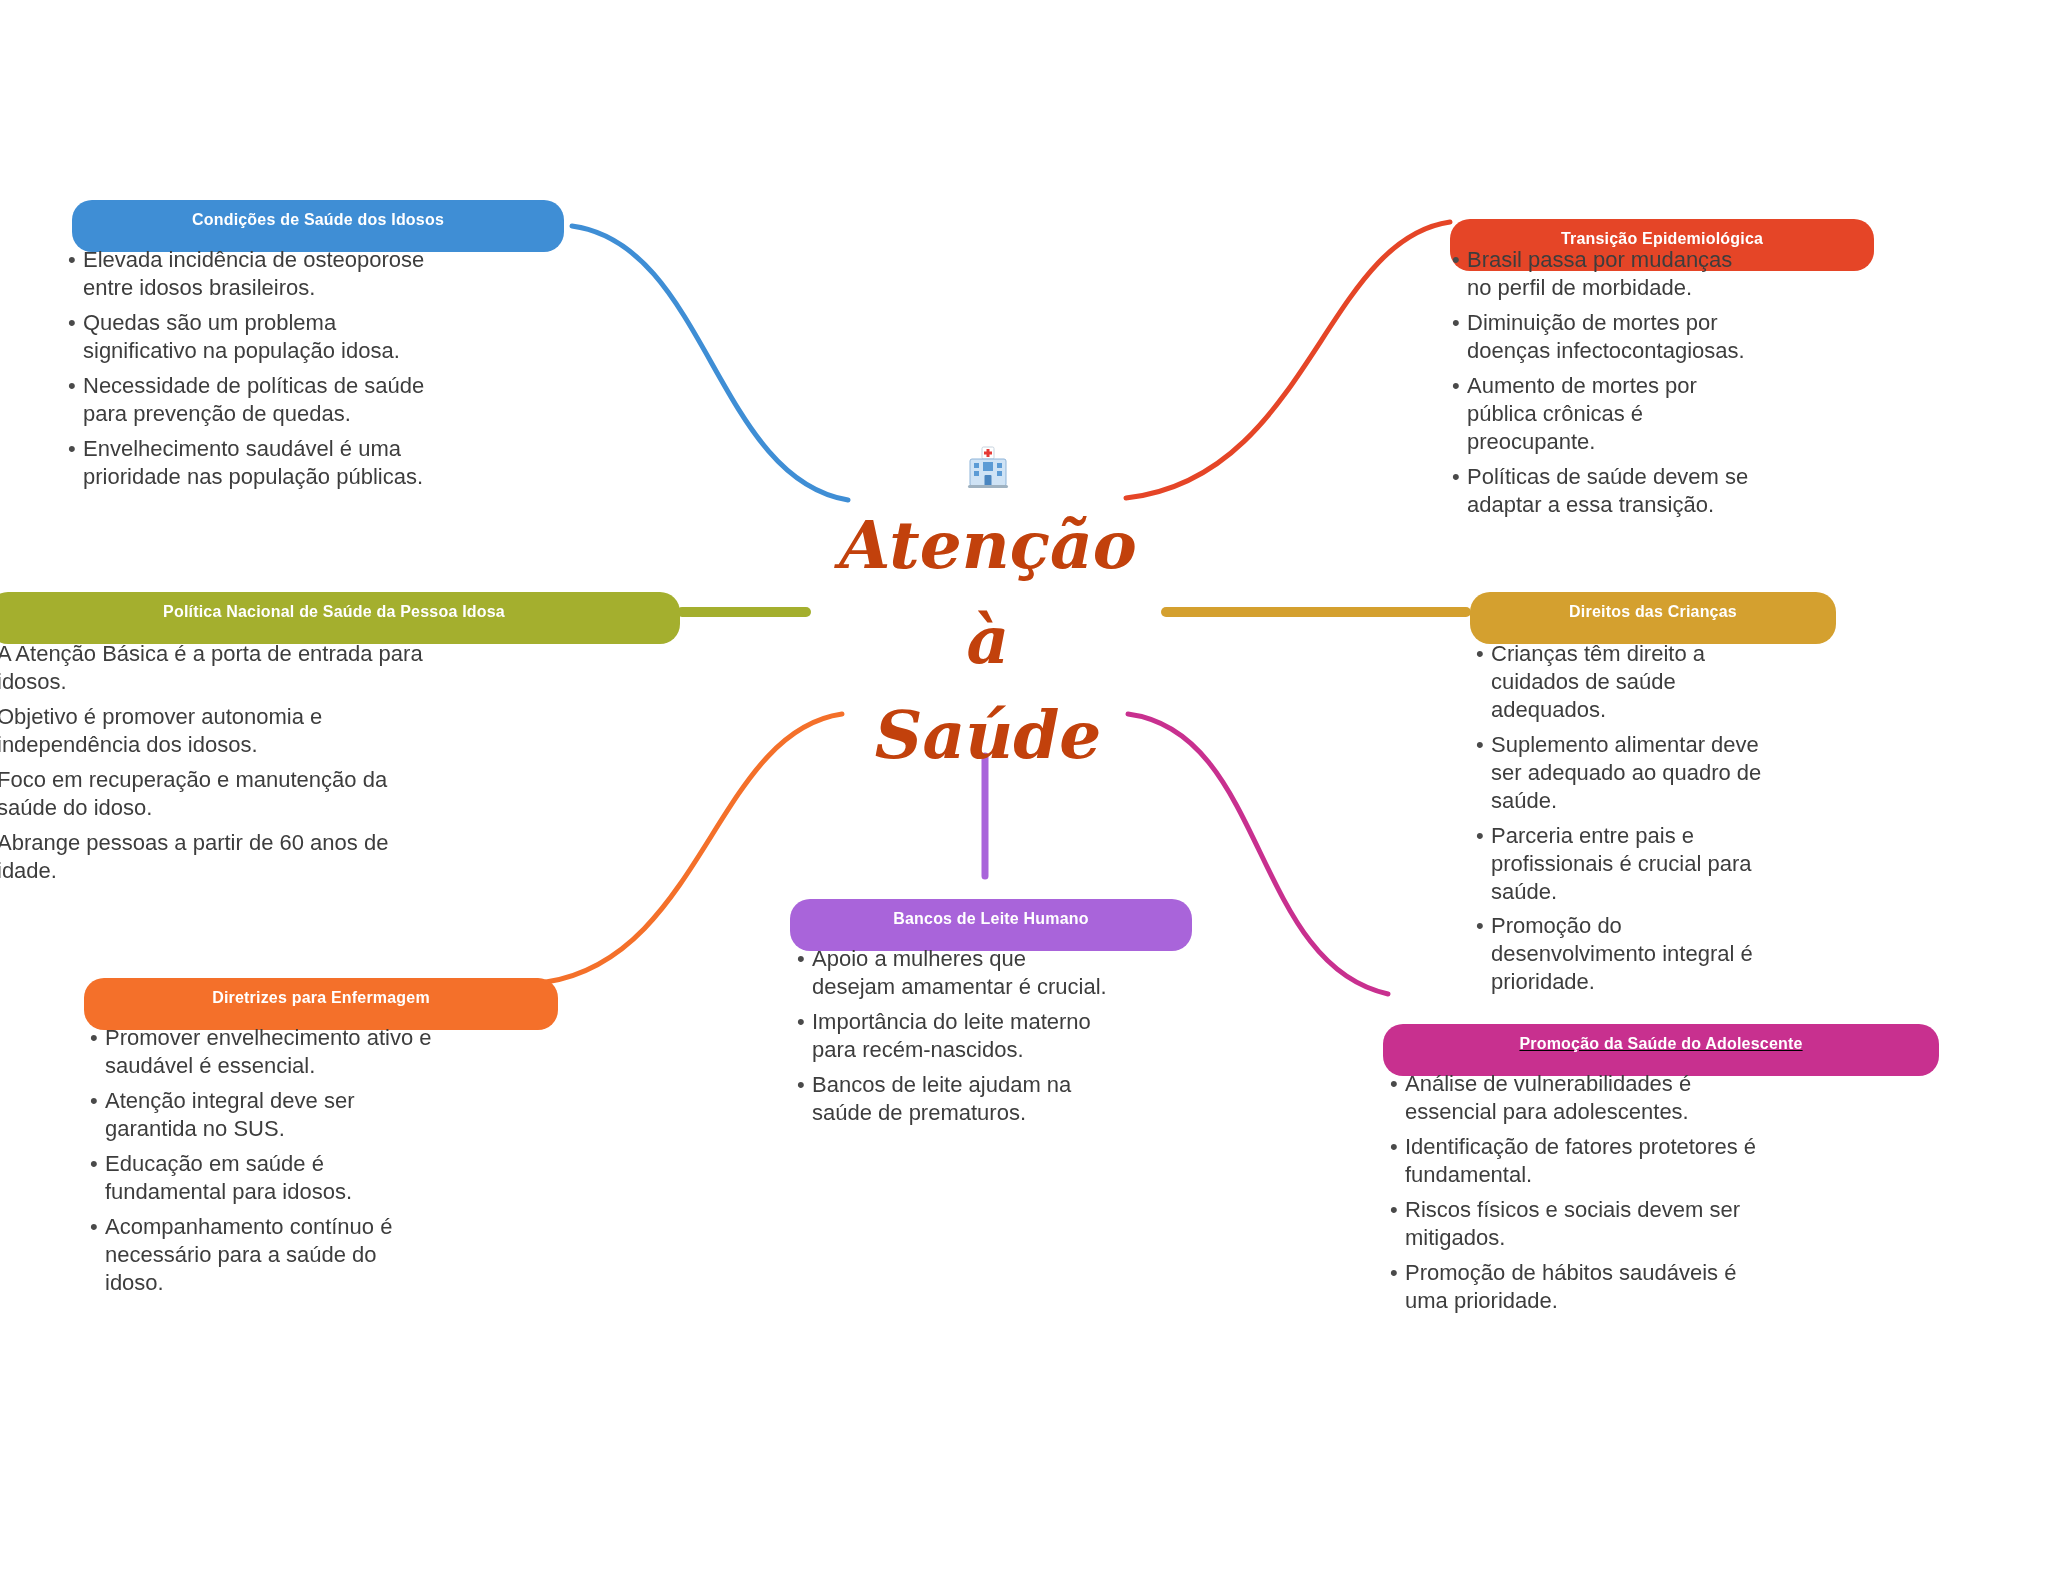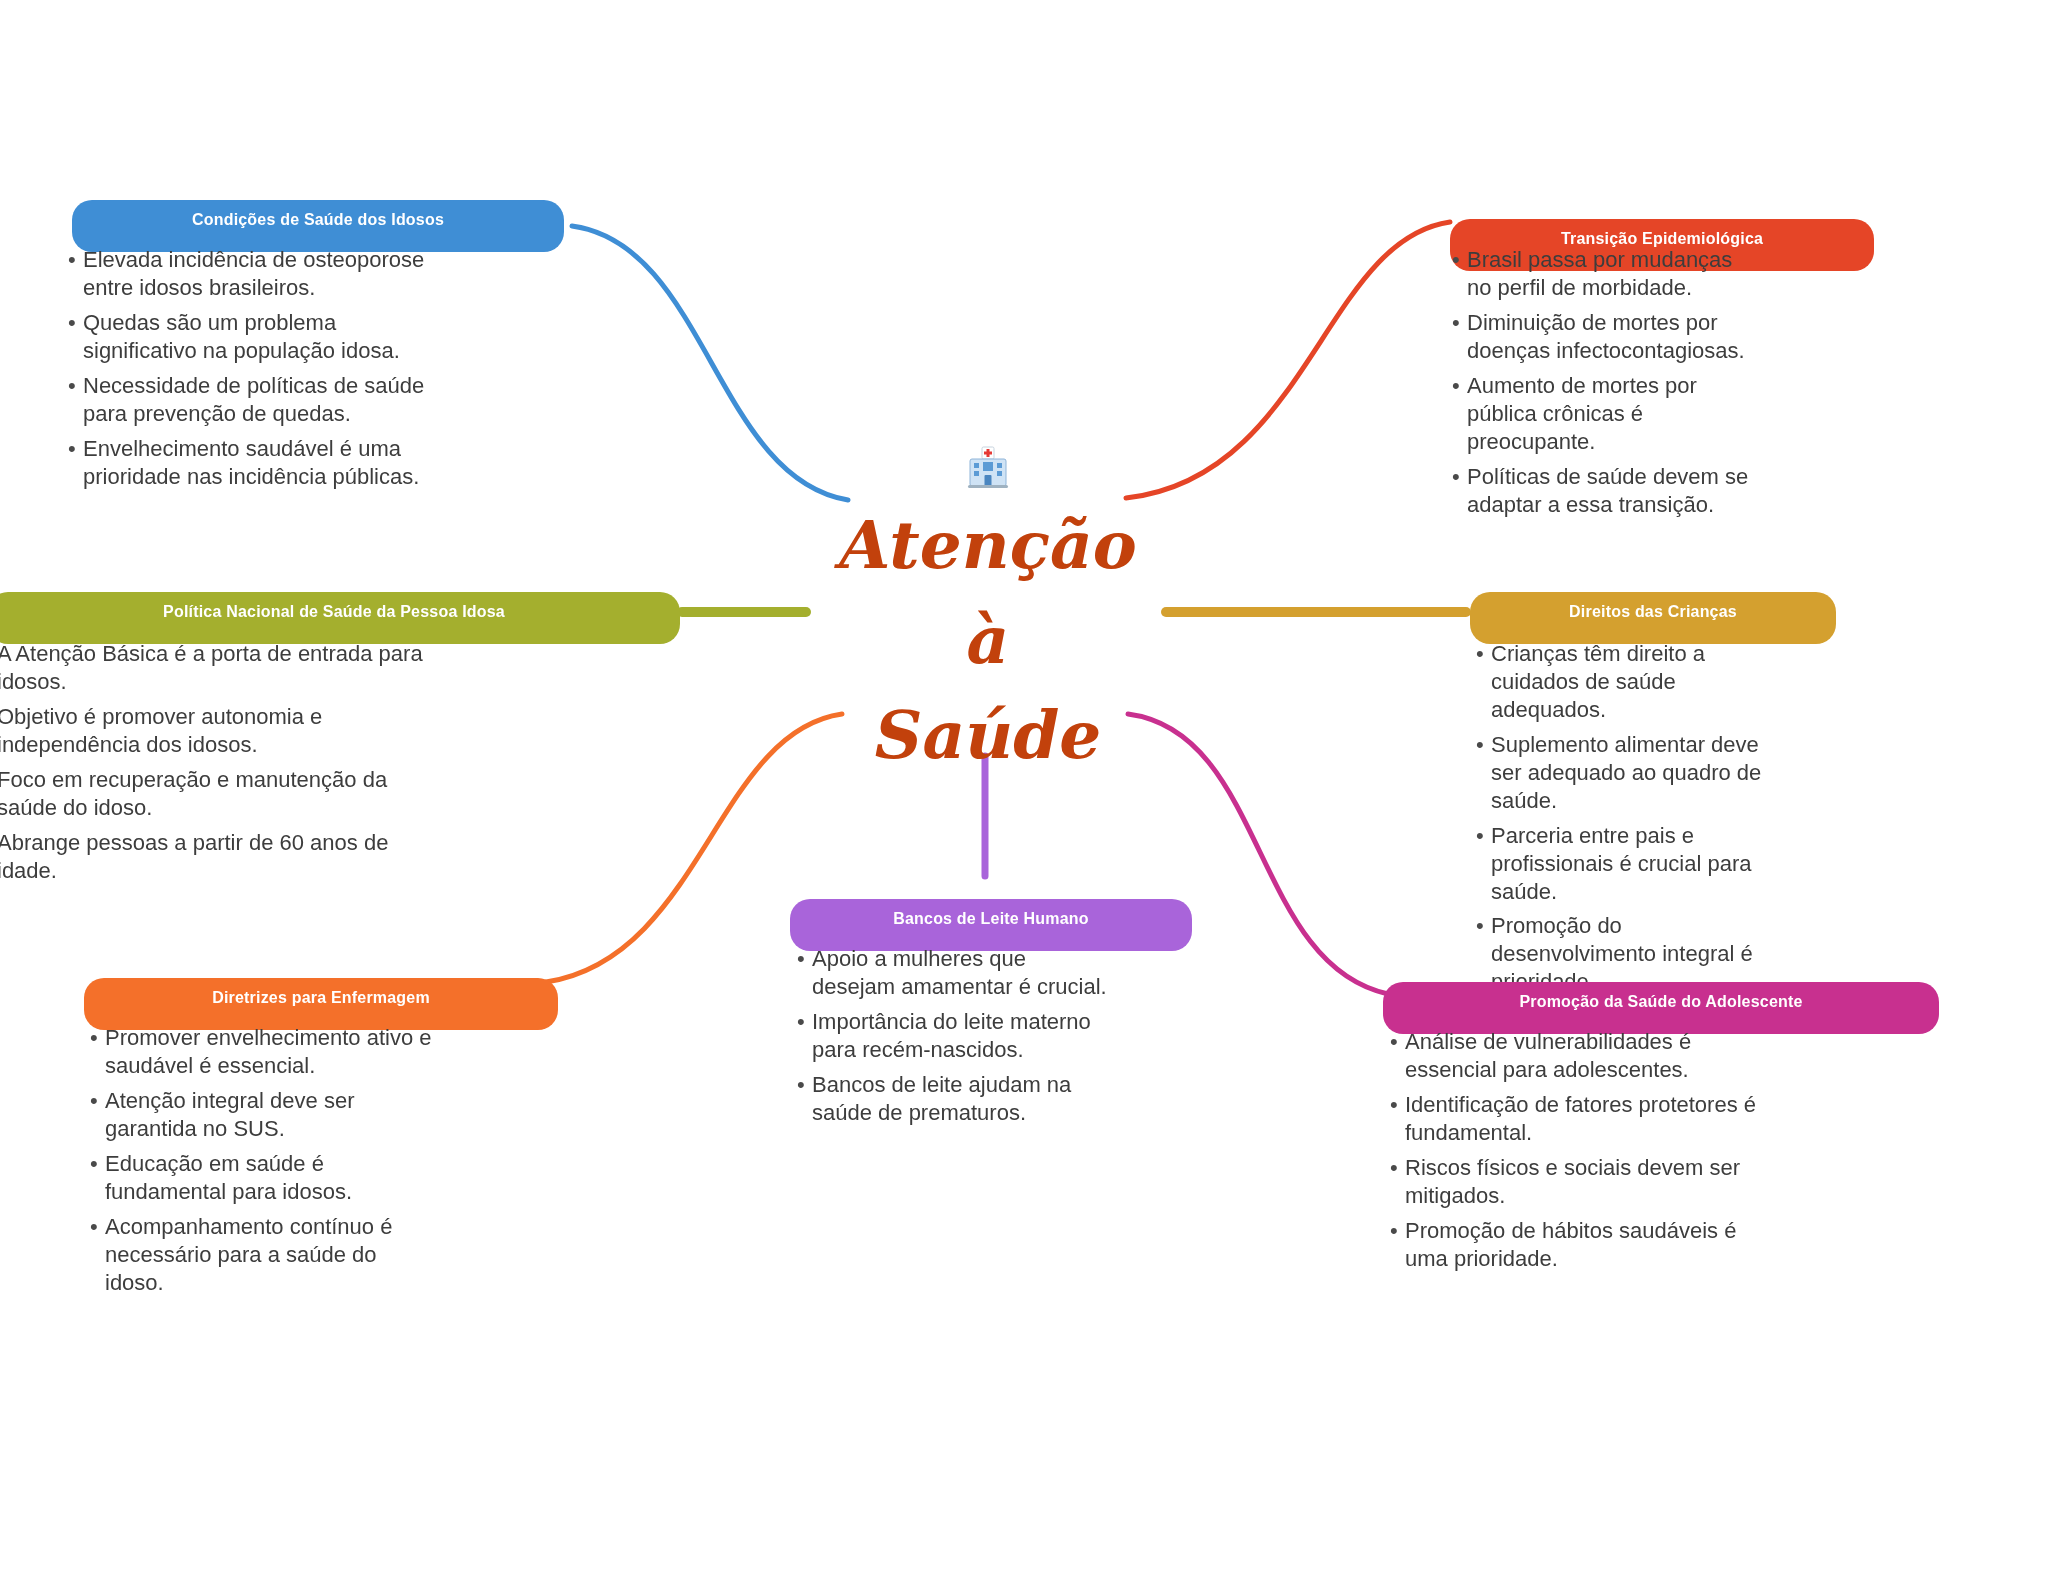--- a/index.html
+++ b/index.html
@@ -68,21 +68,21 @@
   .b3 .bullets { left: 4px; top: 48px; width: 308px; }
 
   .b4 { left: 790px;  top: 878px; margin-top: 21px; }
   .b4 .pill    { width: 402px; }
   .b4 .bullets { left: 5px; top: 46px; width: 316px; }
 
   .b5 { left: 84px;   top: 978px; }
   .b5 .pill    { width: 474px; }
   .b5 .bullets { left: 4px; top: 46px; width: 346px; }
 
-  .b6 { left: 1383px; top: 982px; }
+  .b6 { left: 1383px; top: 1024px; text-decoration: underline; }
   .b6 .pill    { width: 556px; }
   .b6 .bullets { left: 5px; top: 46px; width: 372px; }
 
   
   .center {
     position: absolute;
     left: 828px;
     top: 446px;
     width: 320px;
     text-align: center;
@@ -139,21 +139,21 @@
       <div>Saúde</div>
     </div>
   </div>
 
   <div class="branch b0">
     <div class="pill" style="background: rgb(63, 142, 213);">Condições de Saúde dos Idosos</div>
     <ul class="bullets">
       <li><span>Elevada incidência de osteoporose entre idosos brasileiros.</span></li>
       <li><span>Quedas são um problema significativo na população idosa.</span></li>
       <li><span>Necessidade de políticas de saúde para prevenção de quedas.</span></li>
-      <li><span>Envelhecimento saudável é uma prioridade nas incidência públicas.</span></li>
+      <li><span>Envelhecimento saudável é uma prioridade nas população públicas.</span></li>
     </ul>
   </div>
 
   <div class="branch b1">
     <div class="pill" style="background: rgb(229, 69, 39); margin-top: 19px;">Transição Epidemiológica</div>
     <ul class="bullets">
       <li><span>Brasil passa por mudanças no perfil de morbidade.</span></li>
       <li><span>Diminuição de mortes por doenças infectocontagiosas.</span></li>
       <li><span>Aumento de mortes por pública crônicas é preocupante.</span></li>
       <li><span>Políticas de saúde devem se adaptar a essa transição.</span></li>

